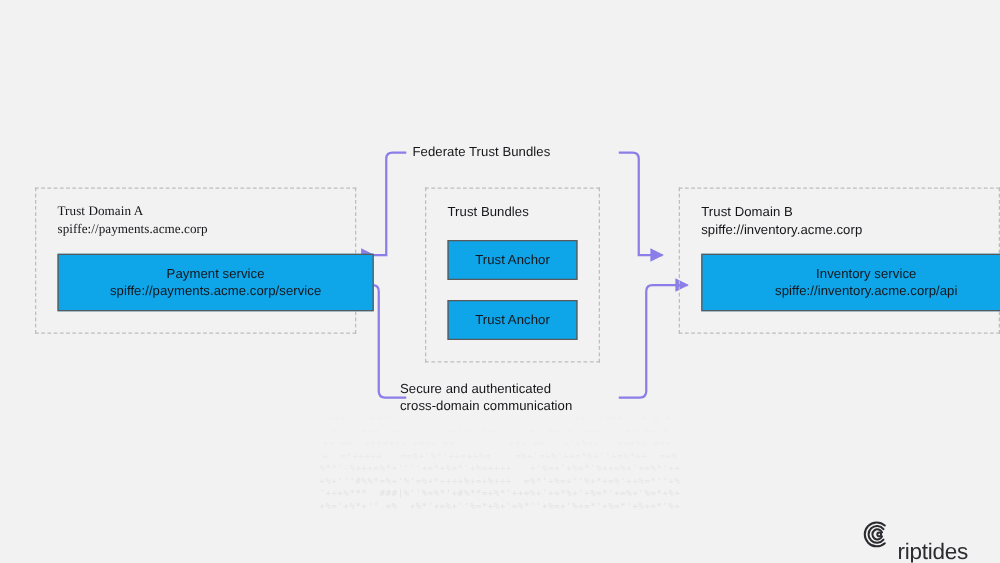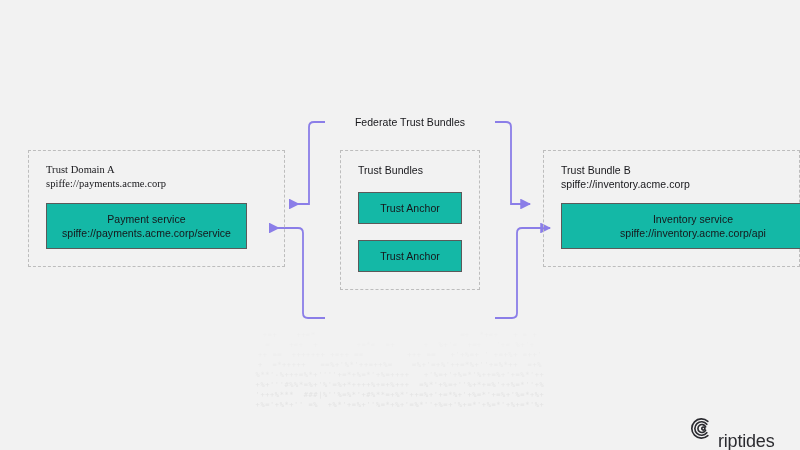--- a/index.html
+++ b/index.html
@@ -65,45 +65,44 @@
     white-space: pre-line;
     letter-spacing: 0.05px;
   }
   #title-domain-a { left: 46px;  top: 163px; font-family: Liberation Serif, serif; }
   #title-bundle   { left: 358px; top: 163px; }
   #title-domain-b { left: 561px; top: 163px; }
 
   
   .solid-box {
     position: absolute;
-    background: #14b8a6;
+    background: #0ea5e9;
     border: 1px solid #5a5a5a;
     box-sizing: border-box;
     display: flex;
     align-items: center;
     justify-content: center;
     text-align: center;
     font-size: 10.5px;
     line-height: 14px;
     color: #16161a;
     white-space: pre-line;
     letter-spacing: 0.05px;
   }
-  #box-payment-service   { left: 46px;  top: 203px; width: 201px; height: 46px; }
+  #box-payment-service   { left: 46px;  top: 203px; width: 253px; height: 46px; }
   #box-inventory-service { left: 561px; top: 203px; width: 264px; height: 46px; }
   #box-trust-anchor-1    { left: 358px; top: 192px; width: 104px; height: 32px; }
   #box-trust-anchor-2    { left: 358px; top: 240px; width: 104px; height: 32px; }
 
   
   .connector-label {
     position: absolute;
     font-size: 10.5px;
     line-height: 14px;
     color: #16161a;
-    text-align: center;
     white-space: pre-line;
     letter-spacing: 0.05px;
   }
   #label-federate { left: 330px; top: 115px; width: 160px; }
   #label-secure   { left: 320px; top: 304px; width: 180px; }
 
   
   #connectors {
     position: absolute;
     left: 0;
@@ -158,34 +157,36 @@
     <path d="M 325 122 L 314 122 Q 309 122 309 127 L 309 204 L 290 204" fill="none" stroke="#8b7ee8" stroke-width="1.8" marker-end="url(#arrow-left)"></path>
 
     <path d="M 495 122 L 506 122 Q 511 122 511 127 L 511 204 L 530 204" fill="none" stroke="#8b7ee8" stroke-width="1.8" marker-end="url(#arrow-right)"></path>
 
     <path d="M 325 318 L 308 318 Q 303 318 303 313 L 303 233 Q 303 228 298 228 L 270 228" fill="none" stroke="#8b7ee8" stroke-width="1.8" marker-end="url(#arrow-left)"></path>
 
     <path d="M 495 318 L 512 318 Q 517 318 517 313 L 517 233 Q 517 228 522 228 L 550 228" fill="none" stroke="#8b7ee8" stroke-width="1.8" marker-end="url(#arrow-right)"></path>
   </svg>
 
   <div class="connector-label" id="label-federate">Federate Trust Bundles</div>
+  <div class="connector-label" id="label-secure">Secure and authenticated
+cross-domain communication</div>
 
   <div class="domain-panel" id="panel-domain-a"></div>
   <div class="panel-title" id="title-domain-a">Trust Domain A
 spiffe://payments.acme.corp</div>
   <div class="solid-box" id="box-payment-service">Payment service
 spiffe://payments.acme.corp/service</div>
 
   <div class="domain-panel" id="panel-bundle"></div>
   <div class="panel-title" id="title-bundle">Trust Bundles</div>
   <div class="solid-box" id="box-trust-anchor-1">Trust Anchor</div>
   <div class="solid-box" id="box-trust-anchor-2">Trust Anchor</div>
 
   <div class="domain-panel" id="panel-domain-b"></div>
-  <div class="panel-title" id="title-domain-b">Trust Bundle B
+  <div class="panel-title" id="title-domain-b">Trust Domain B
 spiffe://inventory.acme.corp</div>
   <div class="solid-box" id="box-inventory-service">Inventory service
 spiffe://inventory.acme.corp/api</div>
 
   <div id="brand-logo">
     <span>
       <svg width="23" height="23" viewBox="0 0 24 24" xmlns="http://www.w3.org/2000/svg">
         <g fill="none" stroke="#2b2b30" stroke-width="1.7" stroke-linecap="round">
           <path d="M 20.7 4.6 A 10 10 0 1 0 20.7 19.4"></path>
           <path d="M 19.6 7.6 A 7 7 0 1 0 19.6 16.4"></path>

